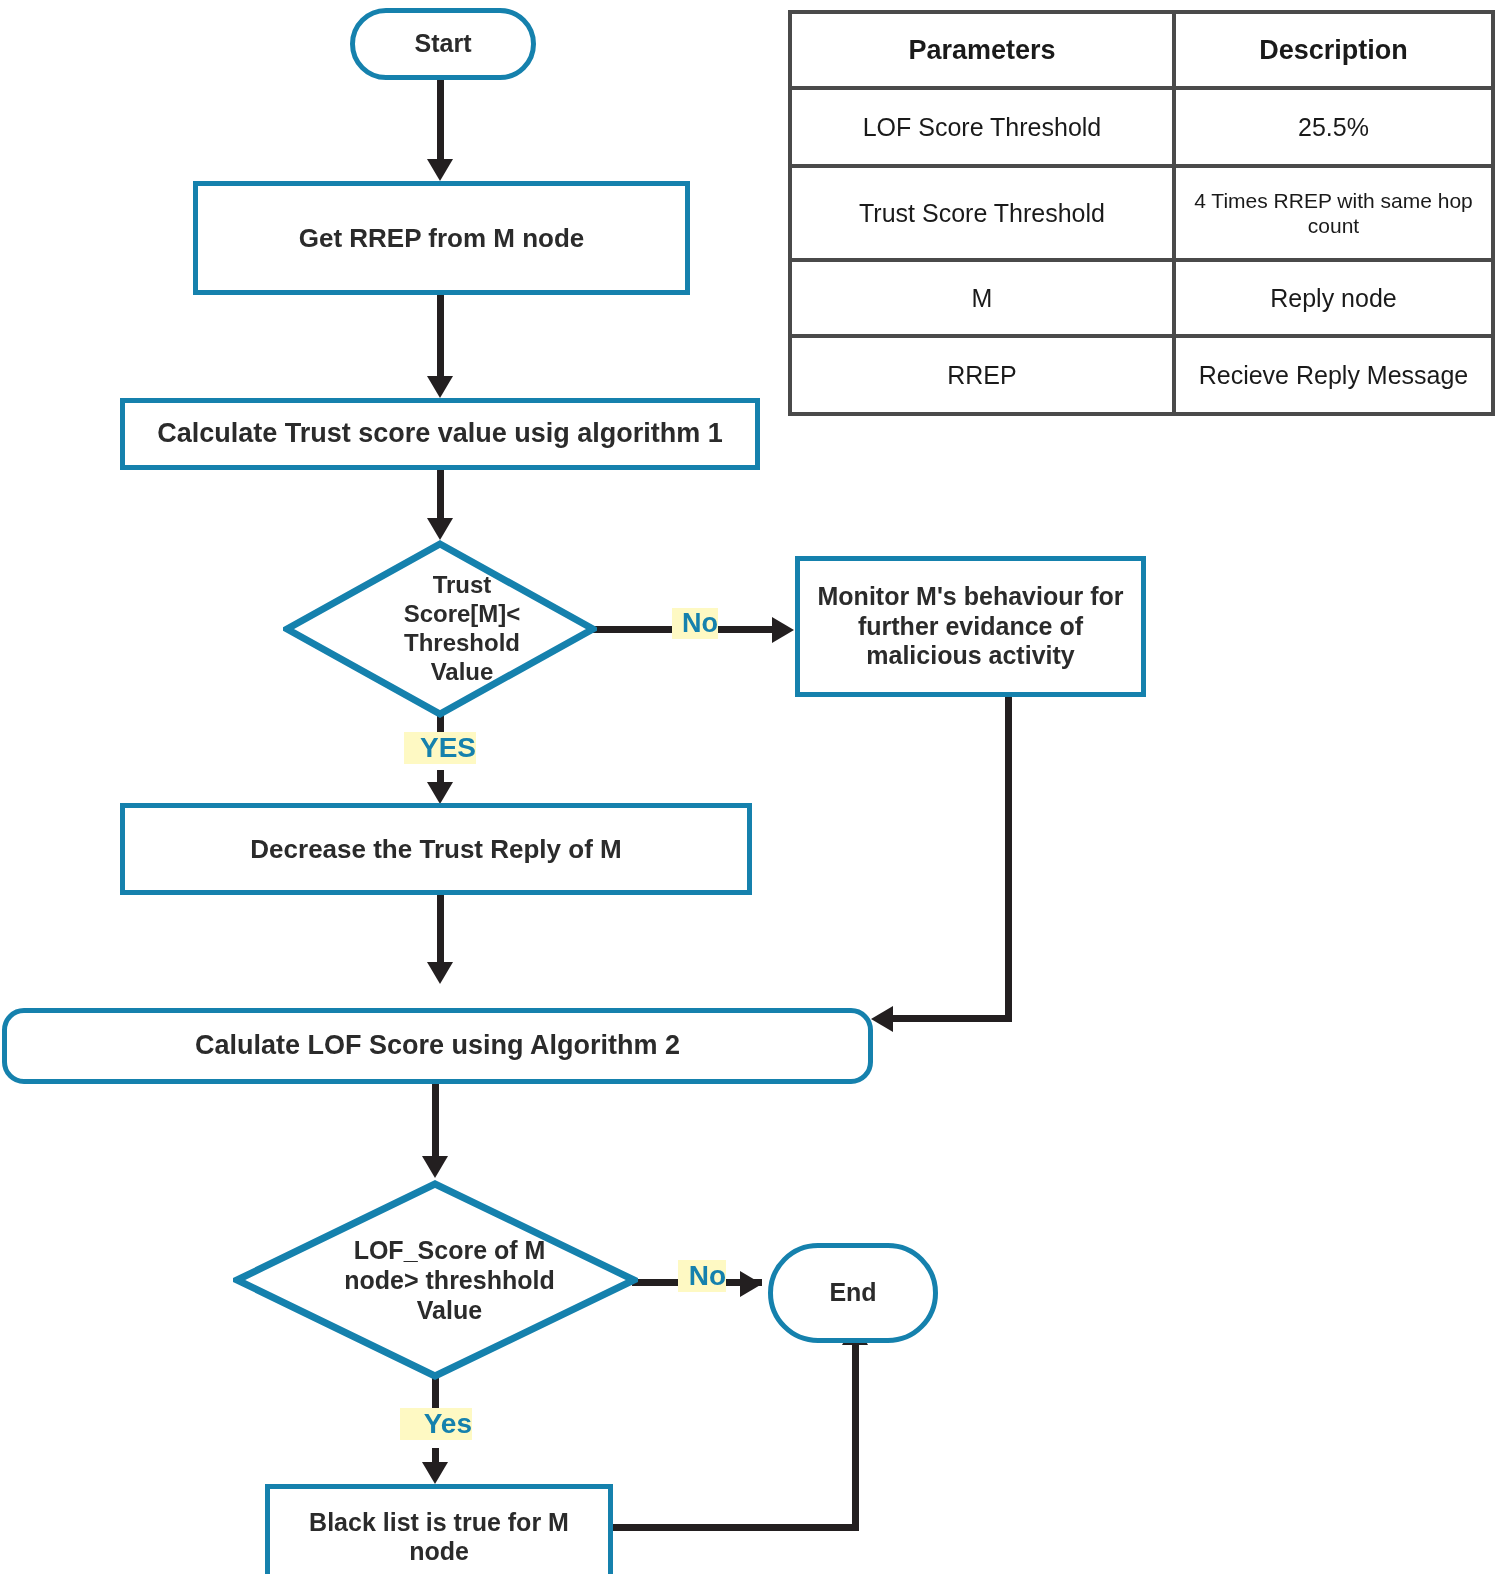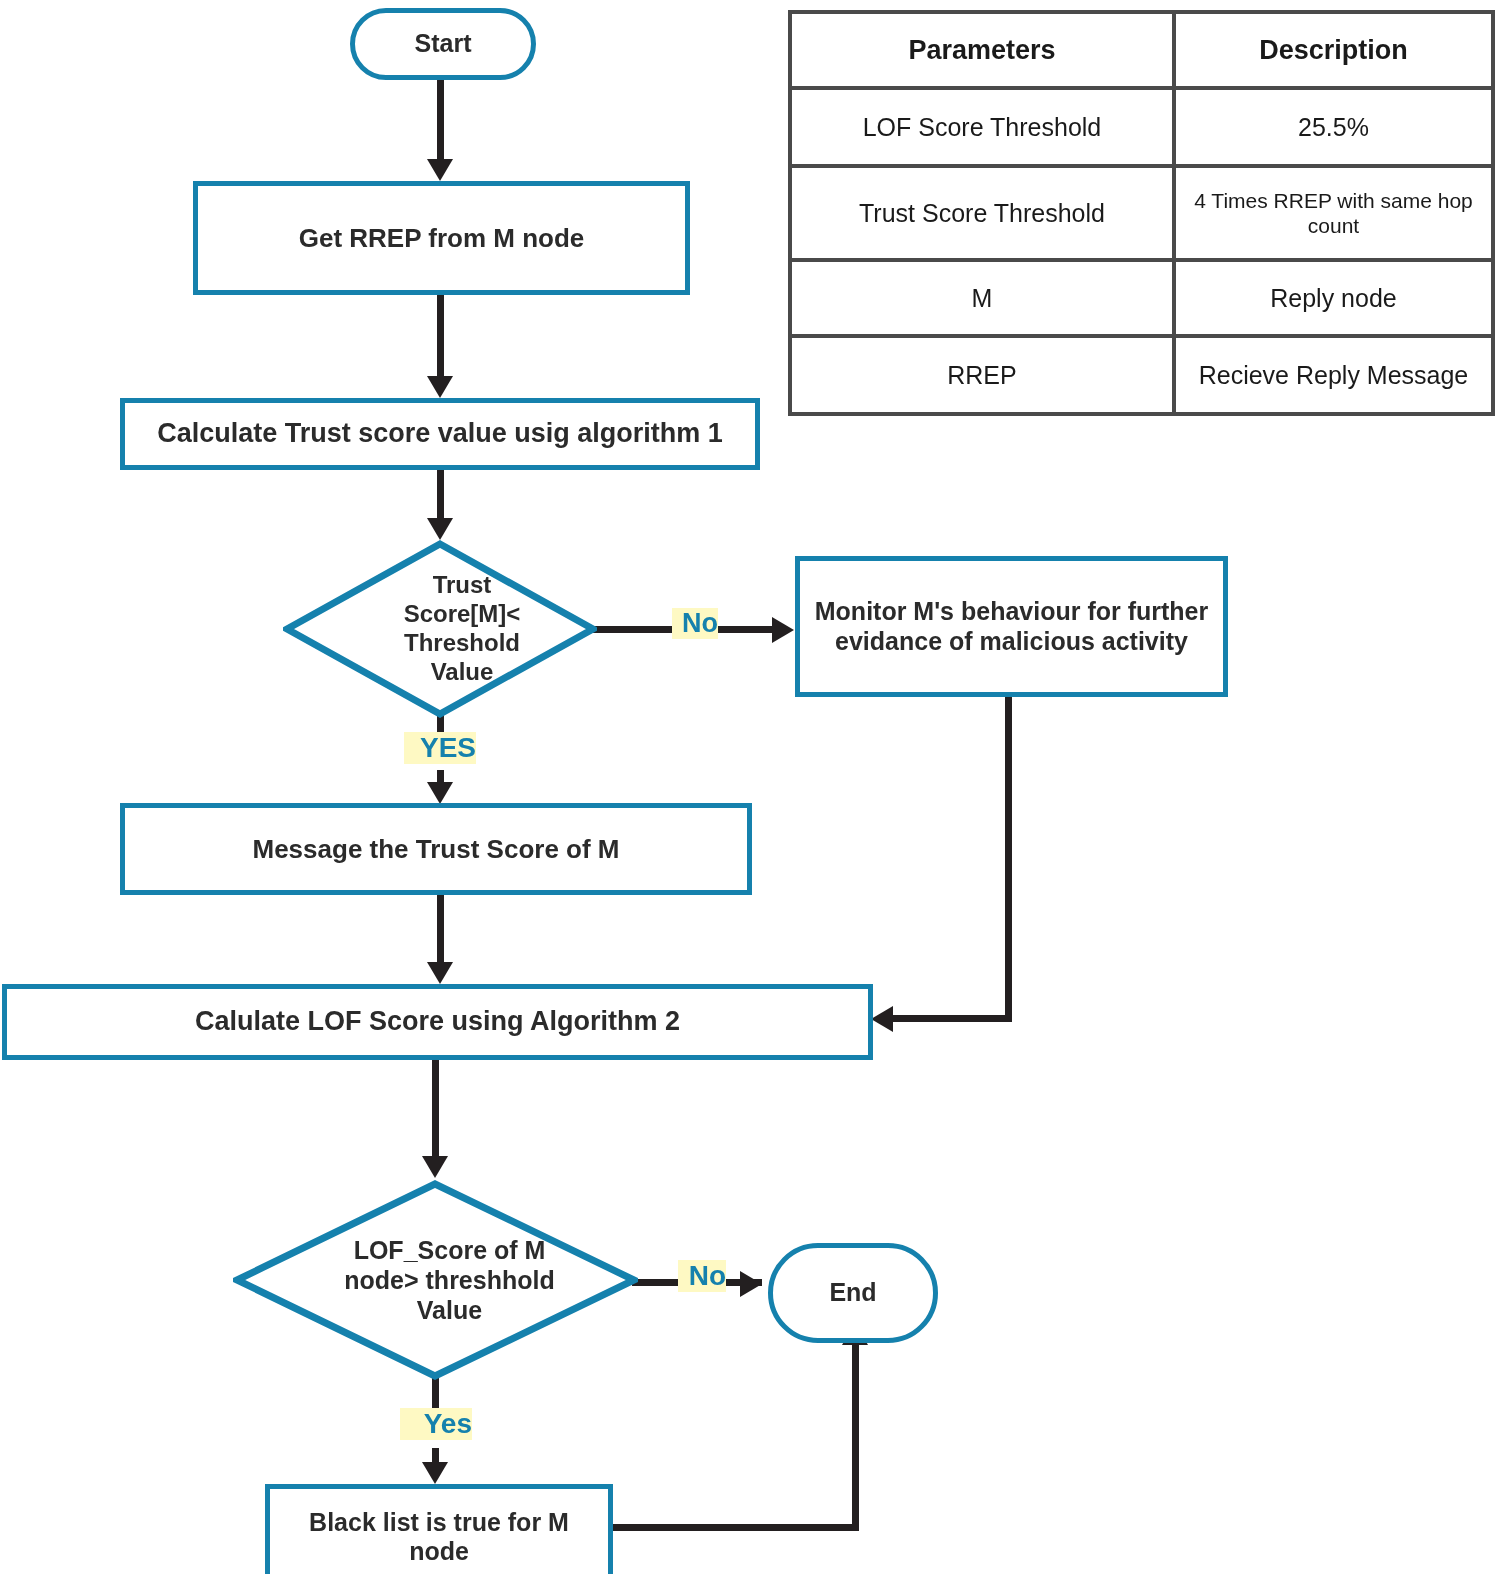--- a/index.html
+++ b/index.html
@@ -171,29 +171,29 @@
   <div class="diamond-wrap" style="left:283px; top:540px; width:314px; height:178px;">
     <svg width="314" height="178" viewBox="0 0 314 178">
       <polygon points="157,4 310,89 157,174 4,89" fill="#ffffff" stroke="#1581ad" stroke-width="7"></polygon>
     </svg>
     <div class="diamond-label" style="font-size:24px; padding-left:22px;">Trust
 Score[M]&lt;
 Threshold
 Value</div>
   </div>
 
-  <div class="node proc" style="left:795px; top:556px; width:433px; height:141px; font-size:25px; padding:0 14px;">
+  <div class="node proc" style="left:795px; top:556px; width:351px; height:141px; font-size:25px; padding:0 14px;">
     <span>Monitor M's behaviour for further evidance of malicious activity</span>
   </div>
 
   <div class="node proc" style="left:120px; top:803px; width:632px; height:92px; font-size:26px;">
-    <span>Message the Trust Score of  M</span>
-  </div>
-
-  <div class="node proc" style="left:2px; top:984px; width:871px; height:76px; font-size:27px;">
+    <span>Decrease the Trust Reply of  M</span>
+  </div>
+
+  <div class="node proc" style="left:2px; top:1008px; width:871px; height:76px; font-size:27px;border-radius:22px;">
     <span>Calulate LOF Score using Algorithm 2</span>
   </div>
 
   <div class="diamond-wrap" style="left:233px; top:1180px; width:405px; height:200px;">
     <svg width="405" height="200" viewBox="0 0 405 200">
       <polygon points="202,4 401,100 202,196 4,100" fill="#ffffff" stroke="#1581ad" stroke-width="7"></polygon>
     </svg>
     <div class="diamond-label" style="font-size:25px; padding-left:14px;">LOF_Score of M
 node&gt; threshhold
 Value</div>

